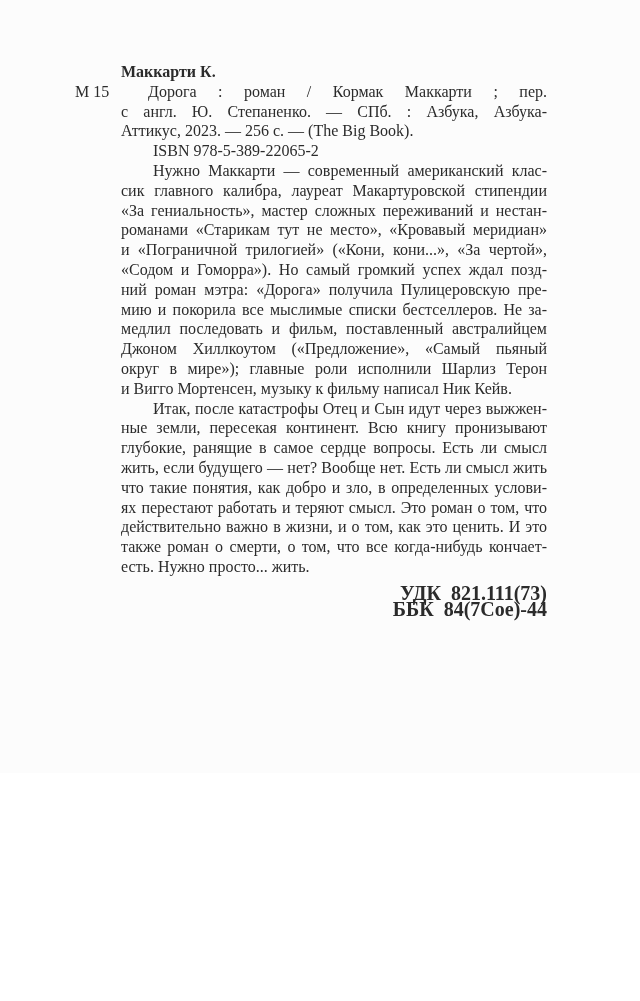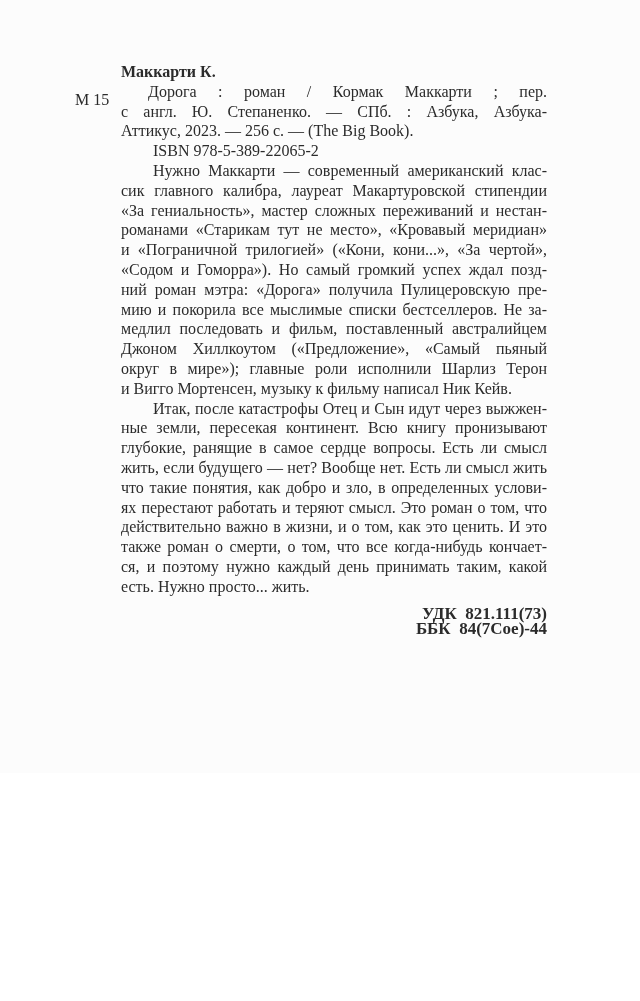--- a/index.html
+++ b/index.html
@@ -26,21 +26,21 @@
   }
   .author-heading {
     font-weight: bold;
   }
   .record {
     position: relative;
   }
   .catalog-code {
     position: absolute;
     left: -46px;
-    top: 8px;
+    top: 0;
     white-space: nowrap;
   }
   .line {
     text-align: justify;
     text-align-last: justify;
   }
   .line.last {
     text-align-last: left;
   }
   .record .line.first {
@@ -49,21 +49,21 @@
   .isbn-line {
     padding-left: 32px;
   }
   .para .line.first {
     padding-left: 32px;
   }
   .classification {
     margin-top: 9px;
     text-align: right;
     font-weight: bold;
-    font-size: 17px;
+    font-size: 20px;
     line-height: 15.8px;
   }
 </style>
 </head>
 <body>
 
 <div class="page">
   <div class="text-block">
 
     <div class="author-heading">Маккарти К.</div>
@@ -96,21 +96,20 @@
 
     <div class="para">
         <div class="line first">Итак, после катастрофы Отец и Сын идут через выжжен-</div>
         <div class="line">ные земли, пересекая континент. Всю книгу пронизывают</div>
         <div class="line">глубокие, ранящие в самое сердце вопросы. Есть ли смысл</div>
         <div class="line">жить, если будущего — нет? Вообще нет. Есть ли смысл жить</div>
         <div class="line">что такие понятия, как добро и зло, в определенных услови-</div>
         <div class="line">ях перестают работать и теряют смысл. Это роман о том, что</div>
         <div class="line">действительно важно в жизни, и о том, как это ценить. И это</div>
         <div class="line">также роман о смерти, о том, что все когда-нибудь кончает-</div>
-        <div class="line">ся, и поэтому нужно каждый день принимать таким, какой</div>
         <div class="line last">есть. Нужно просто... жить.</div>
       </div>
 
     <div class="classification">
       <div>УДК&nbsp; 821.111(73)</div>
       <div>ББК&nbsp; 84(7Сое)-44</div>
     </div>
 
   </div>
 </div>

